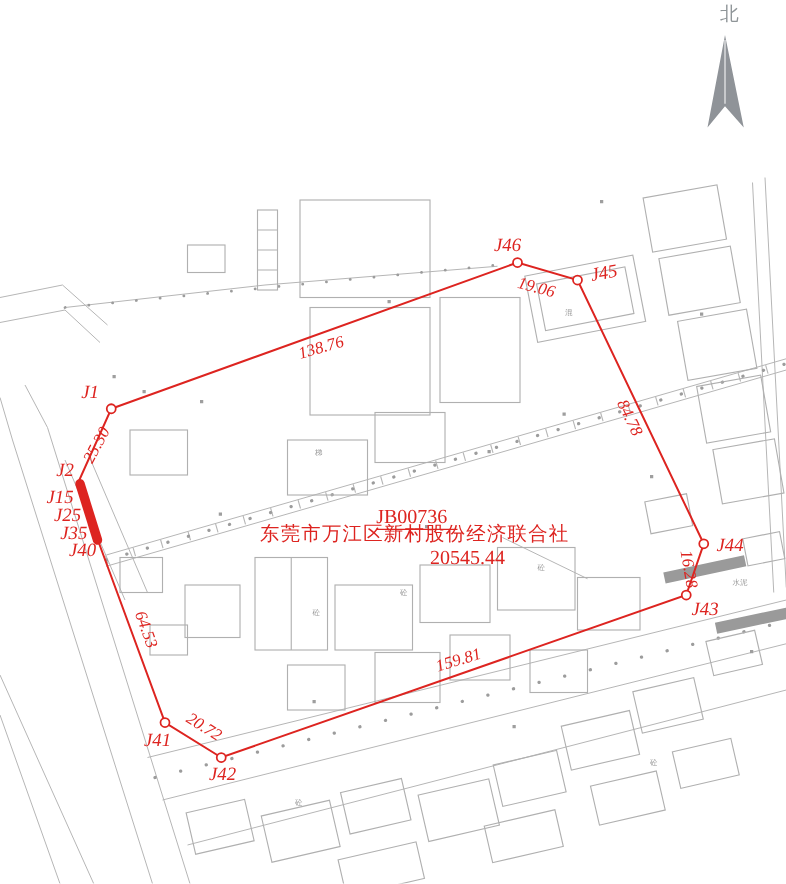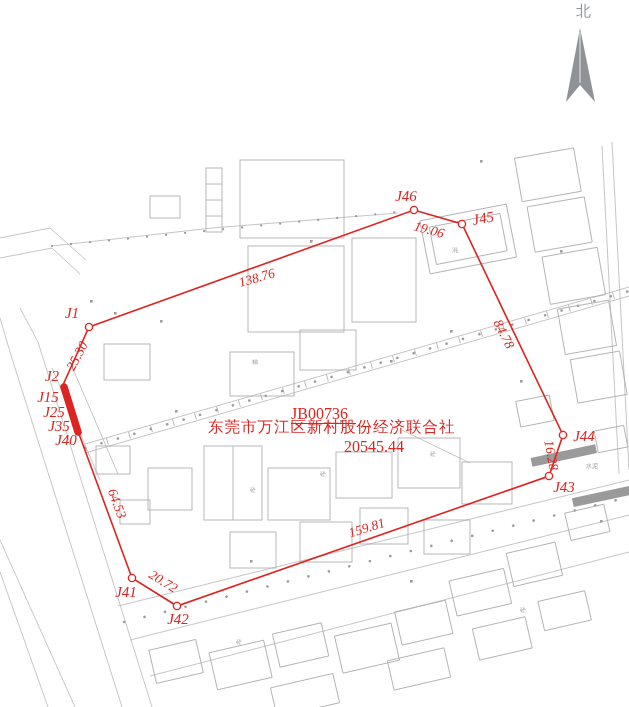--- a/index.html
+++ b/index.html
@@ -3,21 +3,21 @@
 <meta charset="utf-8">
 <style>
   html,body{margin:0;padding:0;background:#ffffff;}
   .stage{position:relative;width:629px;height:707px;background:#fff;overflow:hidden;
          font-family:"Liberation Serif",serif;}
   svg{position:absolute;left:0;top:0;}
   .pt-label{font-family:"Liberation Serif",serif;font-style:italic;font-size:15px;}
   .edge-label{font-family:"Liberation Serif",serif;font-style:italic;font-size:13.5px;}
   .title-block span{position:absolute;white-space:nowrap;}
   .owner{left:208px;top:385px;font-size:15.5px;letter-spacing:1px;font-family:"Liberation Serif",serif;margin-top:32px;}
-  .parcel-id{left:291px;top:405px;font-size:16px;font-family:"Liberation Serif",serif;
+  .parcel-id{left:301px;top:405px;font-size:16px;font-family:"Liberation Serif",serif;
              border-bottom:1.5px solid;padding-right:8px;}
   .area-value{left:344px;top:416px;font-size:16px;font-family:"Liberation Serif",serif;}
   .north{position:absolute;left:552px;top:2px;width:64px;height:110px;}
   .north-label{position:absolute;left:24px;top:0;font-size:15px;color:#8f9598;
                font-family:"Liberation Serif",serif;}
 </style>
 </head>
 <body>
 
 <div class="stage">

